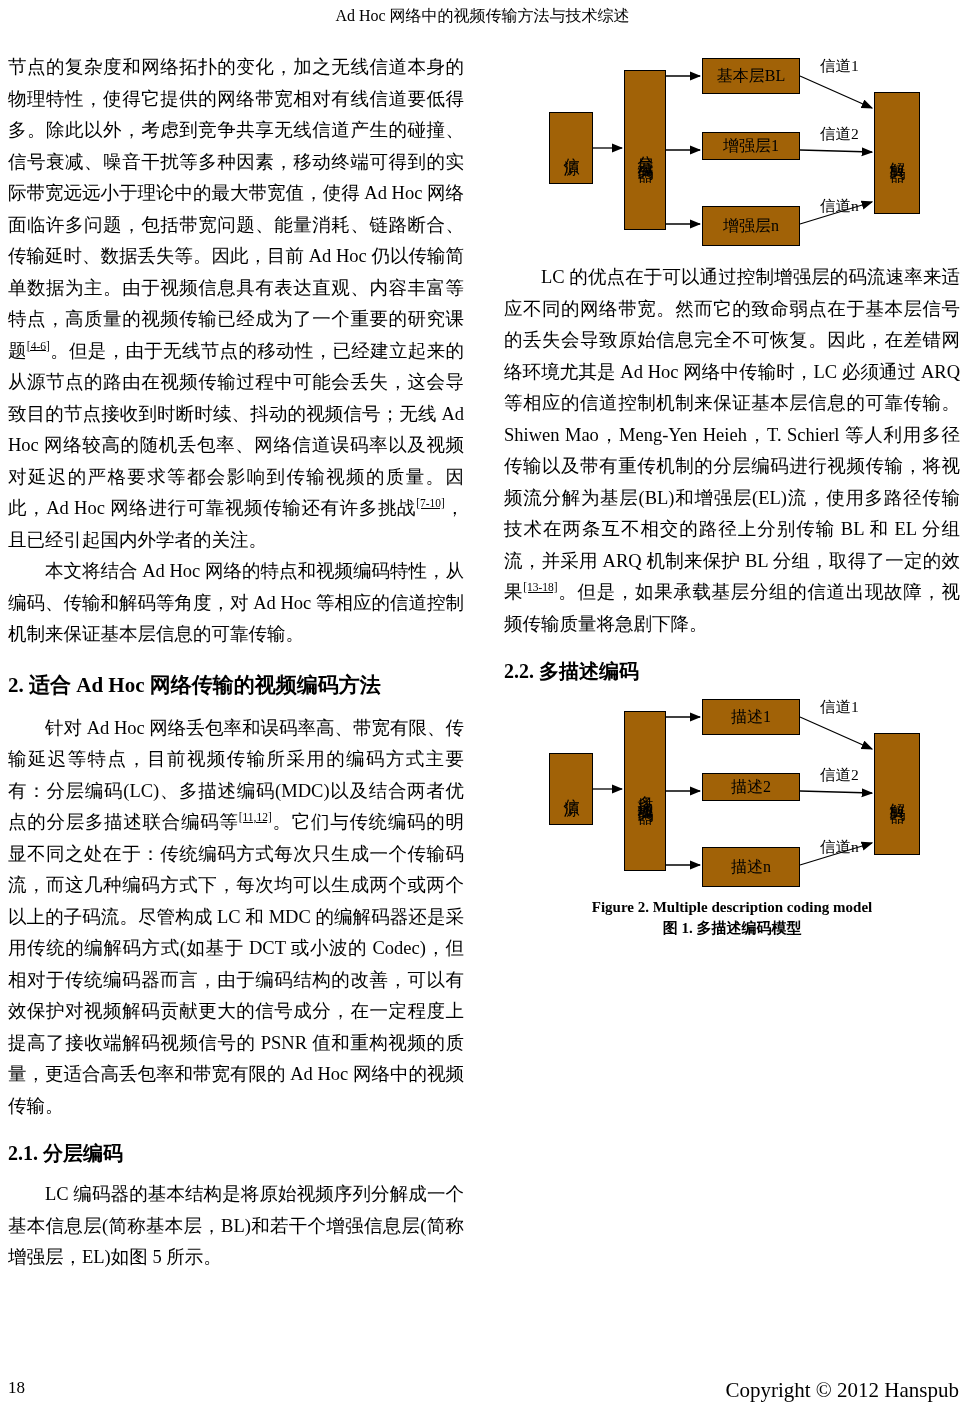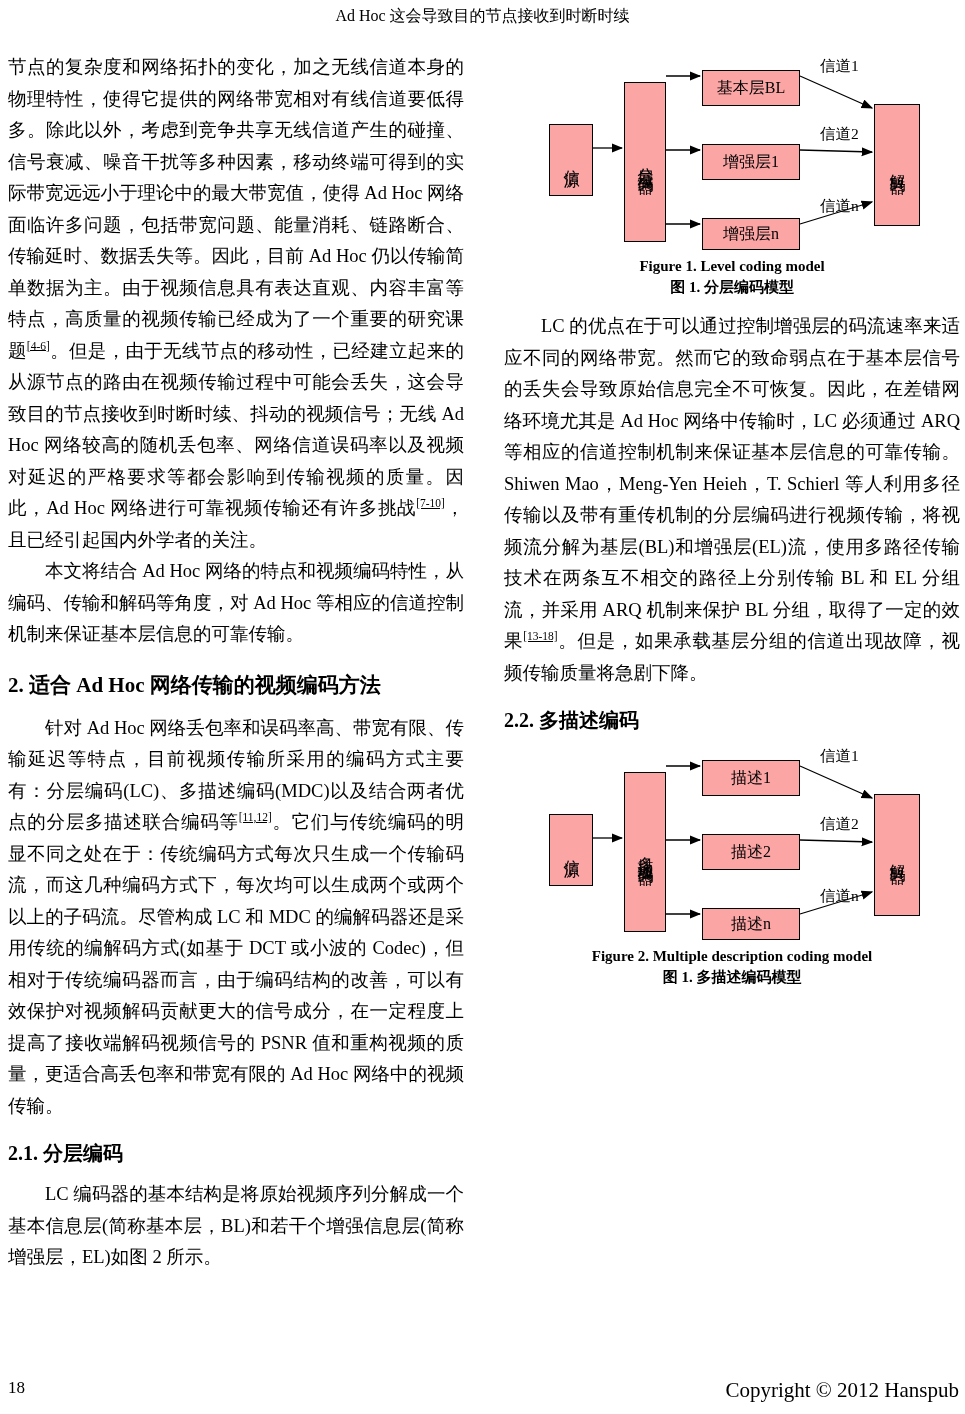--- a/index.html
+++ b/index.html
@@ -18,62 +18,62 @@
   sup.cite { font-size:11.5px; line-height:0;text-decoration:underline; }
   .h-sec { font-size:21px; font-weight:bold; margin:20px 0 14px 0; }
   .h-sub { font-size:20px; font-weight:bold; margin:18px 0 12px 0; }
 
   
   .fig { margin-top:4px; margin-bottom:14px; }
   .fig2 { margin-top:10px; margin-bottom:0;font-family:Liberation Serif, serif; }
   .dg { position:relative; width:456px; height:192px; font-size:16px; }
   .dg svg { position:absolute; left:0; top:0; }
   .dg .box {
-    position:absolute; border:1.3px solid #000; background:#fca5a5;
-    display:flex; align-items:center; justify-content:center; text-align:center;margin-top:12px;
+    position:absolute; border:1.3px solid #000; background:#a16207;
+    display:flex; align-items:center; justify-content:center; text-align:center;
   }
   .vt { writing-mode:vertical-rl; text-orientation:upright; letter-spacing:3px; }
   .b-src { left:45px;  top:56px;  width:44px; height:72px;  }
   .b-enc { left:120px; top:14px;  width:42px; height:160px; }
   .b-out1 { left:198px; top:2px;   width:98px; height:36px; }
-  .b-out2 { left:198px; top:76px;  width:98px; height:36px; }
-  .b-out3 { left:198px; top:150px; width:98px; height:32px; }
+  .b-out2 { left:198px; top:76px;  width:98px; height:28px; }
+  .b-out3 { left:198px; top:150px; width:98px; height:40px; }
   .b-dec { left:370px; top:36px;  width:46px; height:122px; }
   .ch { position:absolute; font-size:15.5px; background:transparent; }
   .ch1 { left:316px; top:0px; }
   .ch2 { left:316px; top:68px; }
   .ch3 { left:316px; top:140px; }
   .arrow { stroke:#000; stroke-width:1.3; }
 
   .cap { margin-top:10px; text-align:center; }
   .cap-en { font-size:15px; font-weight:bold; }
   .cap-zh { font-size:15px; font-weight:bold; margin-top:3px; }
 
   .pg-num { position:absolute; left:8px; top:1378px; font-size:17px; }
   .copyright { position:absolute; right:6px; top:1378px; font-size:21px; }
 </style>
 </head>
 <body>
 
 <div class="page">
 
-  <div class="header">Ad Hoc 这会导致目的节点接收到时断时续</div>
+  <div class="header">Ad Hoc 网络中的视频传输方法与技术综述</div>
 
   <div class="col col-left">
     <p class="para"><span>节点的复杂度和网络拓扑的变化，加之无线信道本身的物理特性，使得它提供的网络带宽相对有线信道要低得多。除此以外，考虑到竞争共享无线信道产生的碰撞、信号衰减、噪音干扰等多种因素，移动终端可得到的实际带宽远远小于理论中的最大带宽值，使得 Ad Hoc 网络面临许多问题，包括带宽问题、能量消耗、链路断合、传输延时、数据丢失等。因此，目前 Ad Hoc 仍以传输简单数据为主。由于视频信息具有表达直观、内容丰富等特点，高质量的视频传输已经成为了一个重要的研究课题</span><sup class="cite">[4-6]</sup><span>。但是，由于无线节点的移动性，已经建立起来的从源节点的路由在视频传输过程中可能会丢失，这会导致目的节点接收到时断时续、抖动的视频信号；无线 Ad Hoc 网络较高的随机丢包率、网络信道误码率以及视频对延迟的严格要求等都会影响到传输视频的质量。因此，Ad Hoc 网络进行可靠视频传输还有许多挑战</span><sup class="cite">[7-10]</sup><span>，且已经引起国内外学者的关注。</span></p>
 
     <p class="para ind">本文将结合 Ad Hoc 网络的特点和视频编码特性，从编码、传输和解码等角度，对 Ad Hoc 等相应的信道控制机制来保证基本层信息的可靠传输。</p>
 
     <h2 class="h-sec">2.  适合 Ad Hoc 网络传输的视频编码方法</h2>
 
     <p class="para ind"><span>针对 Ad Hoc 网络丢包率和误码率高、带宽有限、传输延迟等特点，目前视频传输所采用的编码方式主要有：分层编码(LC)、多描述编码(MDC)以及结合两者优点的分层多描述联合编码等</span><sup class="cite">[11,12]</sup><span>。它们与传统编码的明显不同之处在于：传统编码方式每次只生成一个传输码流，而这几种编码方式下，每次均可以生成两个或两个以上的子码流。尽管构成 LC 和 MDC 的编解码器还是采用传统的编解码方式(如基于 DCT 或小波的 Codec)，但相对于传统编码器而言，由于编码结构的改善，可以有效保护对视频解码贡献更大的信号成分，在一定程度上提高了接收端解码视频信号的 PSNR 值和重构视频的质量，更适合高丢包率和带宽有限的 Ad Hoc 网络中的视频传输。</span></p>
 
     <h3 class="h-sub">2.1.  分层编码</h3>
 
-    <p class="para ind">LC 编码器的基本结构是将原始视频序列分解成一个基本信息层(简称基本层，BL)和若干个增强信息层(简称增强层，EL)如图 2 所示。</p>
+    <p class="para ind">LC 编码器的基本结构是将原始视频序列分解成一个基本信息层(简称基本层，BL)和若干个增强信息层(简称增强层，EL)如图 5 所示。</p>
   </div>
 
   <div class="col col-right">
 
     <figure class="fig">
       <div class="dg">
         <svg width="456" height="192">
           <defs>
             <marker id="ahf1" markerWidth="9" markerHeight="8" refX="8" refY="3.5" orient="auto">
               <path d="M0,0 L9,3.5 L0,7 Z"></path>
@@ -96,24 +96,20 @@
         <div class="box b-out1">基本层BL</div>
         <div class="box b-out2">增强层1</div>
         <div class="box b-out3">增强层n</div>
         <div class="box b-dec">
             <span class="vt">解码器</span>
           </div>
         <div class="ch ch1">信道1</div>
         <div class="ch ch2">信道2</div>
         <div class="ch ch3">信道n</div>
       </div>
-      <figcaption class="cap">
-        <div class="cap-en">Figure 1. Level coding model</div>
-        <div class="cap-zh">图 1.  分层编码模型</div>
-      </figcaption>
     </figure>
 
     <p class="para ind"><span>LC 的优点在于可以通过控制增强层的码流速率来适应不同的网络带宽。然而它的致命弱点在于基本层信号的丢失会导致原始信息完全不可恢复。因此，在差错网络环境尤其是 Ad Hoc 网络中传输时，LC 必须通过 ARQ 等相应的信道控制机制来保证基本层信息的可靠传输。Shiwen Mao，Meng-Yen Heieh，T. Schierl 等人利用多径传输以及带有重传机制的分层编码进行视频传输，将视频流分解为基层(BL)和增强层(EL)流，使用多路径传输技术在两条互不相交的路径上分别传输 BL 和 EL 分组流，并采用 ARQ 机制来保护 BL 分组，取得了一定的效果</span><sup class="cite">[13-18]</sup><span>。但是，如果承载基层分组的信道出现故障，视频传输质量将急剧下降。</span></p>
 
     <h3 class="h-sub">2.2.  多描述编码</h3>
 
 
 
     <figure class="fig fig2">
       <div class="dg">

